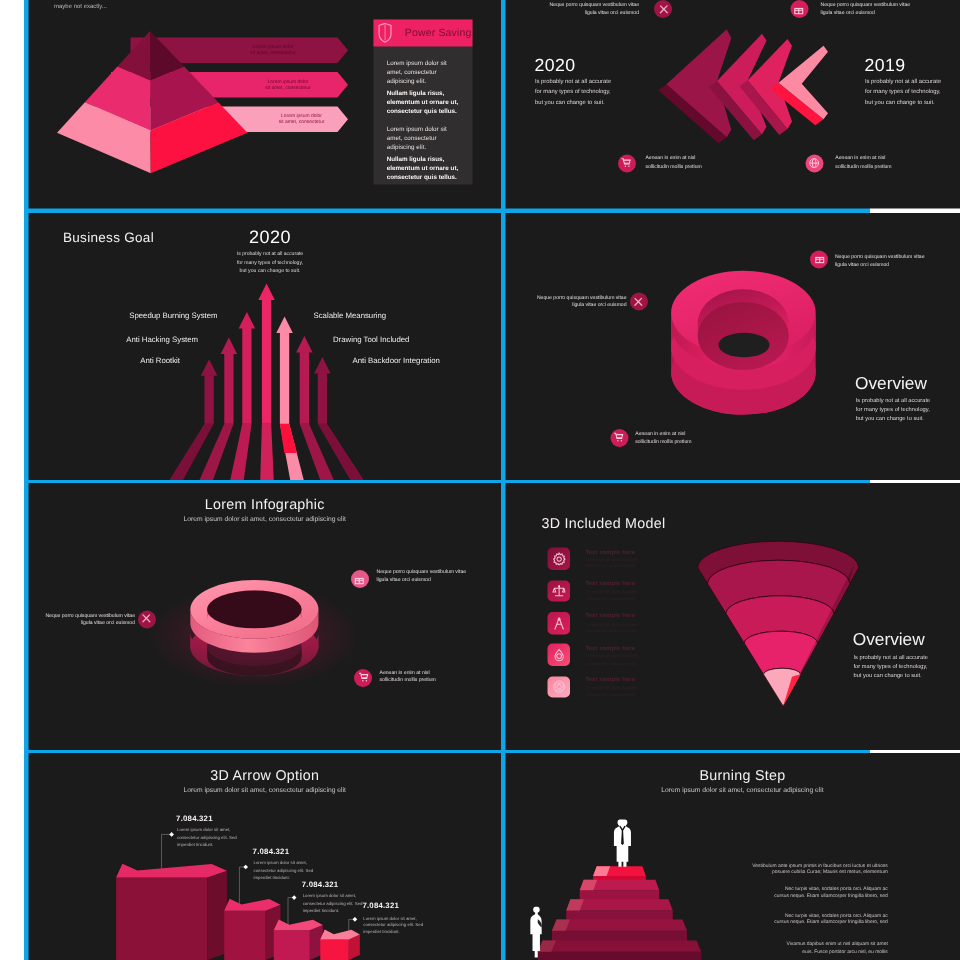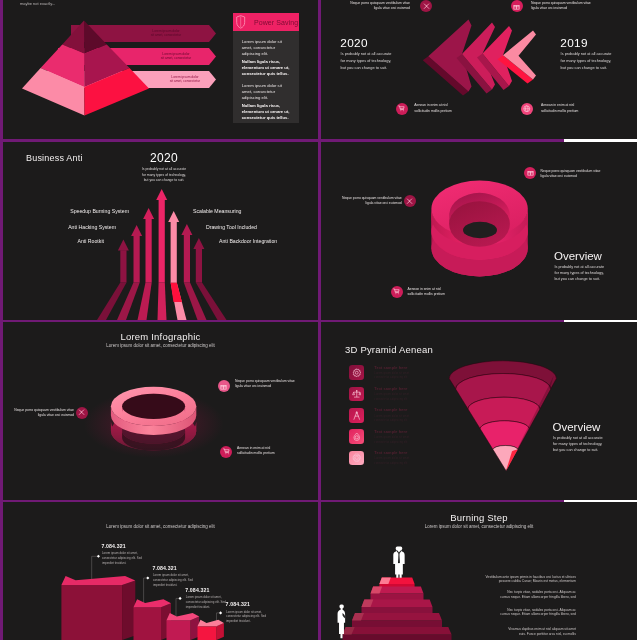--- a/index.html
+++ b/index.html
@@ -1,18 +1,18 @@
 <!DOCTYPE html>
 <html><head>
 <meta charset="utf-8">
 <style>
   * { margin:0; padding:0; box-sizing:border-box; }
   html,body { width:640px; height:640px; background:#ffffff; overflow:hidden; }
   body { font-family:"Liberation Sans", sans-serif; -webkit-font-smoothing:antialiased; }
-  .grid { position:absolute; left:0; top:0; width:564px; height:640px; background:#701a75; }
+  .grid { position:absolute; left:16px; top:0; width:564px; height:640px; background:#0ea5e9; }
   .slide { position:absolute; background:#1c1b1b; overflow:hidden; }
   .slide > svg { position:absolute; left:0; top:0; overflow:visible; }
   .badge svg { position:relative; display:block; }
   .t { position:absolute; color:#ffffff; white-space:pre; line-height:1.25; }
   .ttl { font-weight:400; letter-spacing:.2px; }
   .sub { color:#cfcfcf; }
   .num { font-weight:300; letter-spacing:.3px; }
   .badge { position:absolute; border-radius:50%; display:flex; align-items:center; justify-content:center; }
   .topnote { position:absolute; font-size:4px; color:#b9b5b5; }
   .cardp { font-size:4.2px; line-height:1.405; color:#e6e1e1; margin-bottom:2.6px; white-space:pre; }
@@ -142,21 +142,21 @@
           <ellipse cx="12" cy="12" rx="4" ry="9.5" fill="none" stroke="#ffd3e0" stroke-width="1.9"></ellipse>
           <path d="M2.5 12h19" stroke="#ffd3e0" stroke-width="1.9"></path>
         </svg>
   </div>
   <div style="position:absolute;left:219.9px;top:103.4px;width:90px">
     <div class="t" style="position:static;font-size:3.4px;color:#e2dddd;line-height:1.5"><span>Aenean in enim at nisl</span><br><span>sollicitudin mollis pretium</span></div>
   </div>
 </div>
 
 <div class="slide" id="s3" style="left:3px;top:142px;width:315px;height:178px">
-  <div class="t ttl" style="left:23px;top:11px;font-size:9px;color:#f2efef">Business Anti</div>
+  <div class="t ttl" style="left:23px;top:11px;font-size:9px;color:#f2efef">Business Goal</div>
   <div class="t num" style="left:133px;top:9px;font-size:12px;width:56px;text-align:center">2020</div>
   <div class="t" style="left:126px;top:25px;font-size:3.4px;width:70px;text-align:center;color:#ddd9d9;line-height:1.62">Is probably not at all accurate
 for many types of technology,
 but you can change to suit.</div>
 
   <svg width="315" height="178" viewBox="0 0 315 178">
     <g>
           <polygon points="117.3,140.5 123.5,140.5 103.0,178.0 94.0,178.0" fill="#7a1039"></polygon>
           <polygon points="117.3,108.2 123.5,108.2 123.5,140.5 117.3,140.5" fill="#8e1342"></polygon>
           <polygon points="120.4,97.5 114.9,108.5 125.9,108.5" fill="#8e1342"></polygon>
@@ -356,21 +356,21 @@
           <circle cx="10" cy="20" r="1.6" fill="#ffd3e0"></circle>
           <circle cx="18" cy="20" r="1.6" fill="#ffd3e0"></circle>
         </svg>
   </div>
   <div style="position:absolute;left:234px;top:124px;width:90px">
     <div class="t" style="position:static;font-size:3.4px;color:#e2dddd;line-height:1.5"><span>Aenean in enim at nisl</span><br><span>sollicitudin mollis pretium</span></div>
   </div>
 </div>
 
 <div class="slide" id="s6" style="left:321px;top:322px;width:316px;height:178px">
-  <div class="t ttl" style="left:24px;top:22px;font-size:9.5px;color:#f2efef">3D Pyramid Aenean</div>
+  <div class="t ttl" style="left:24px;top:22px;font-size:9.5px;color:#f2efef">3D Included Model</div>
 
   <svg width="316" height="178" viewBox="0 0 316 178">
     <ellipse cx="181.8" cy="56.5" rx="53.6" ry="9.3" fill="#55091f"></ellipse>
     <path d="M128.2,56.5 A53.6,17.7 0 0 1 235.4,56.5 L229.6,67.1 A47.4,15.6 0 0 0 134.7,67.1 Z" fill="#7e1038" stroke="#2a0411" stroke-width="0.5"></path>
     <path d="M134.7,67.1 A47.4,15.6 0 0 1 229.6,67.1 L218.8,87.0 A35.9,11.8 0 0 0 147.0,87.0 Z" fill="#a8164b" stroke="#2a0411" stroke-width="0.5"></path>
     <path d="M147.0,87.0 A35.9,11.8 0 0 1 218.8,87.0 L208.0,106.8 A24.4,8.0 0 0 0 159.2,106.8 Z" fill="#c81b57" stroke="#2a0411" stroke-width="0.5"></path>
     <path d="M159.2,106.8 A24.4,8.0 0 0 1 208.0,106.8 L196.7,127.6 A12.3,4.1 0 0 0 172.0,127.6 Z" fill="#e8226a" stroke="#2a0411" stroke-width="0.5"></path>
     <path d="M172.0,127.6 A12.3,4.1 0 0 1 196.7,127.6 L185.1,148.8 Z" fill="#fca8bb" stroke="#2a0411" stroke-width="0.5"></path>
     <path d="M232.8,53.4 L185.1,148.8 L197.0,127.1 L207.8,106.4 L218.4,86.5 L229.1,66.7 Z" fill="#000" opacity="0.2"></path>
     <path d="M185.1,148.8 L196.7,127.6 A12.3,4.1 0 0 0 191.0,129.2 Z" fill="#ff2540"></path>
@@ -425,20 +425,21 @@
 consectetur adipiscing elit.</div>
   </div>
 
   <div class="t" style="left:231.5px;top:98px;font-size:11.5px;color:#f5f2f2;font-weight:300">Overview</div>
   <div class="t" style="left:232px;top:114px;font-size:3.8px;color:#ddd9d9;line-height:1.55">Is probably not at all accurate
 for many types of technology,
 but you can change to suit.</div>
 </div>
 
 <div class="slide" id="s7" style="left:3px;top:502px;width:315px;height:138px">
+  <div class="t ttl" style="left:0;top:10px;width:315px;text-align:center;font-size:9.5px;color:#f2efef">3D Arrow Option</div>
   <div class="t sub" style="left:0;top:21.5px;width:315px;text-align:center;font-size:4.5px;color:#cbc7c7">Lorem ipsum dolor sit amet, consectetur adipiscing elit</div>
   <svg width="315" height="138" viewBox="0 0 315 138">
       <path d="M95.4,54.3 L88.7,54.3 L88.7,82.0" stroke="#8a8585" stroke-width="0.4" fill="none"></path>
       <rect x="94.3" y="53.2" width="2.2" height="2.2" fill="#ffffff" transform="rotate(45 95.4 54.3)"></rect>
       <path d="M144.8,76.0 L140.6,76.0 L140.6,104.0" stroke="#8a8585" stroke-width="0.4" fill="none"></path>
       <rect x="143.7" y="74.9" width="2.2" height="2.2" fill="#ffffff" transform="rotate(45 144.8 76.0)"></rect>
       <path d="M177.1,96.4 L173.0,96.4 L173.0,117.5" stroke="#8a8585" stroke-width="0.4" fill="none"></path>
       <rect x="176.0" y="95.3" width="2.2" height="2.2" fill="#ffffff" transform="rotate(45 177.1 96.4)"></rect>
       <path d="M217.6,110.9 L213.5,110.9 L213.5,125.0" stroke="#8a8585" stroke-width="0.4" fill="none"></path>
       <rect x="216.5" y="109.8" width="2.2" height="2.2" fill="#ffffff" transform="rotate(45 217.6 110.9)"></rect>

